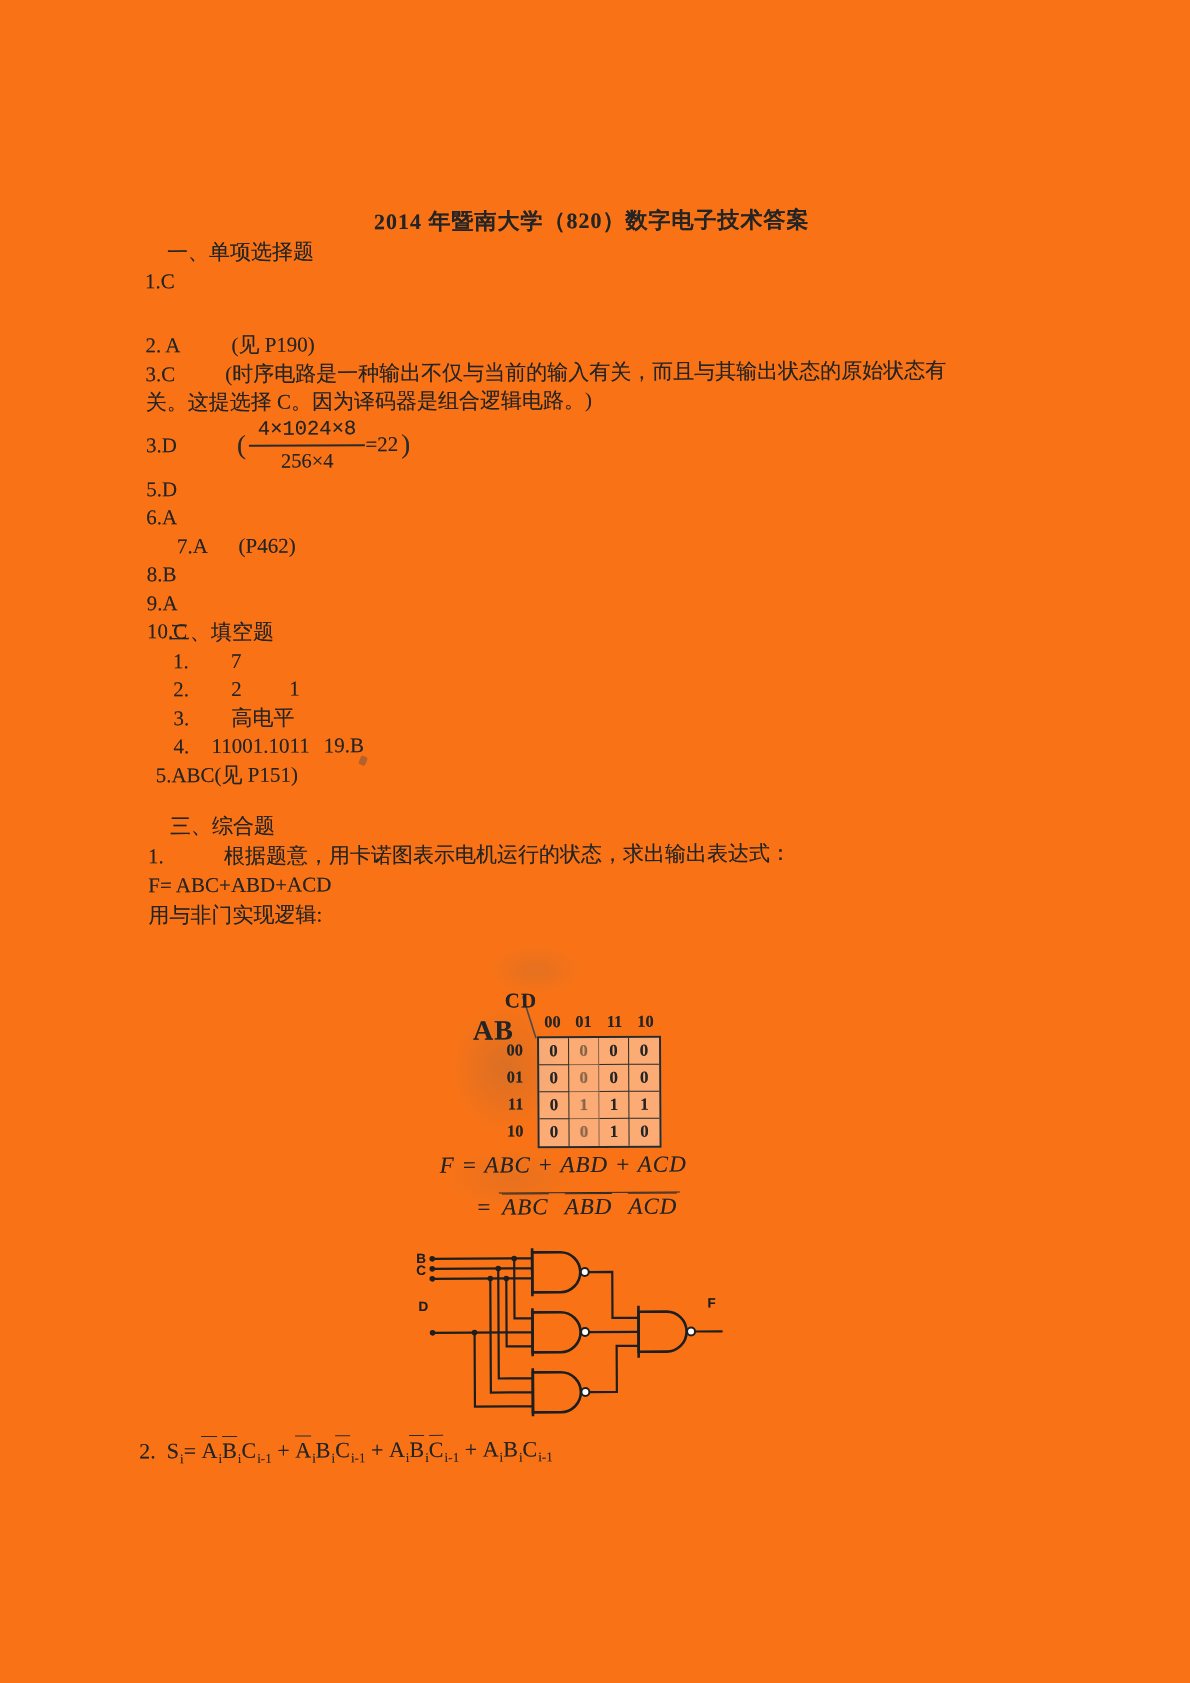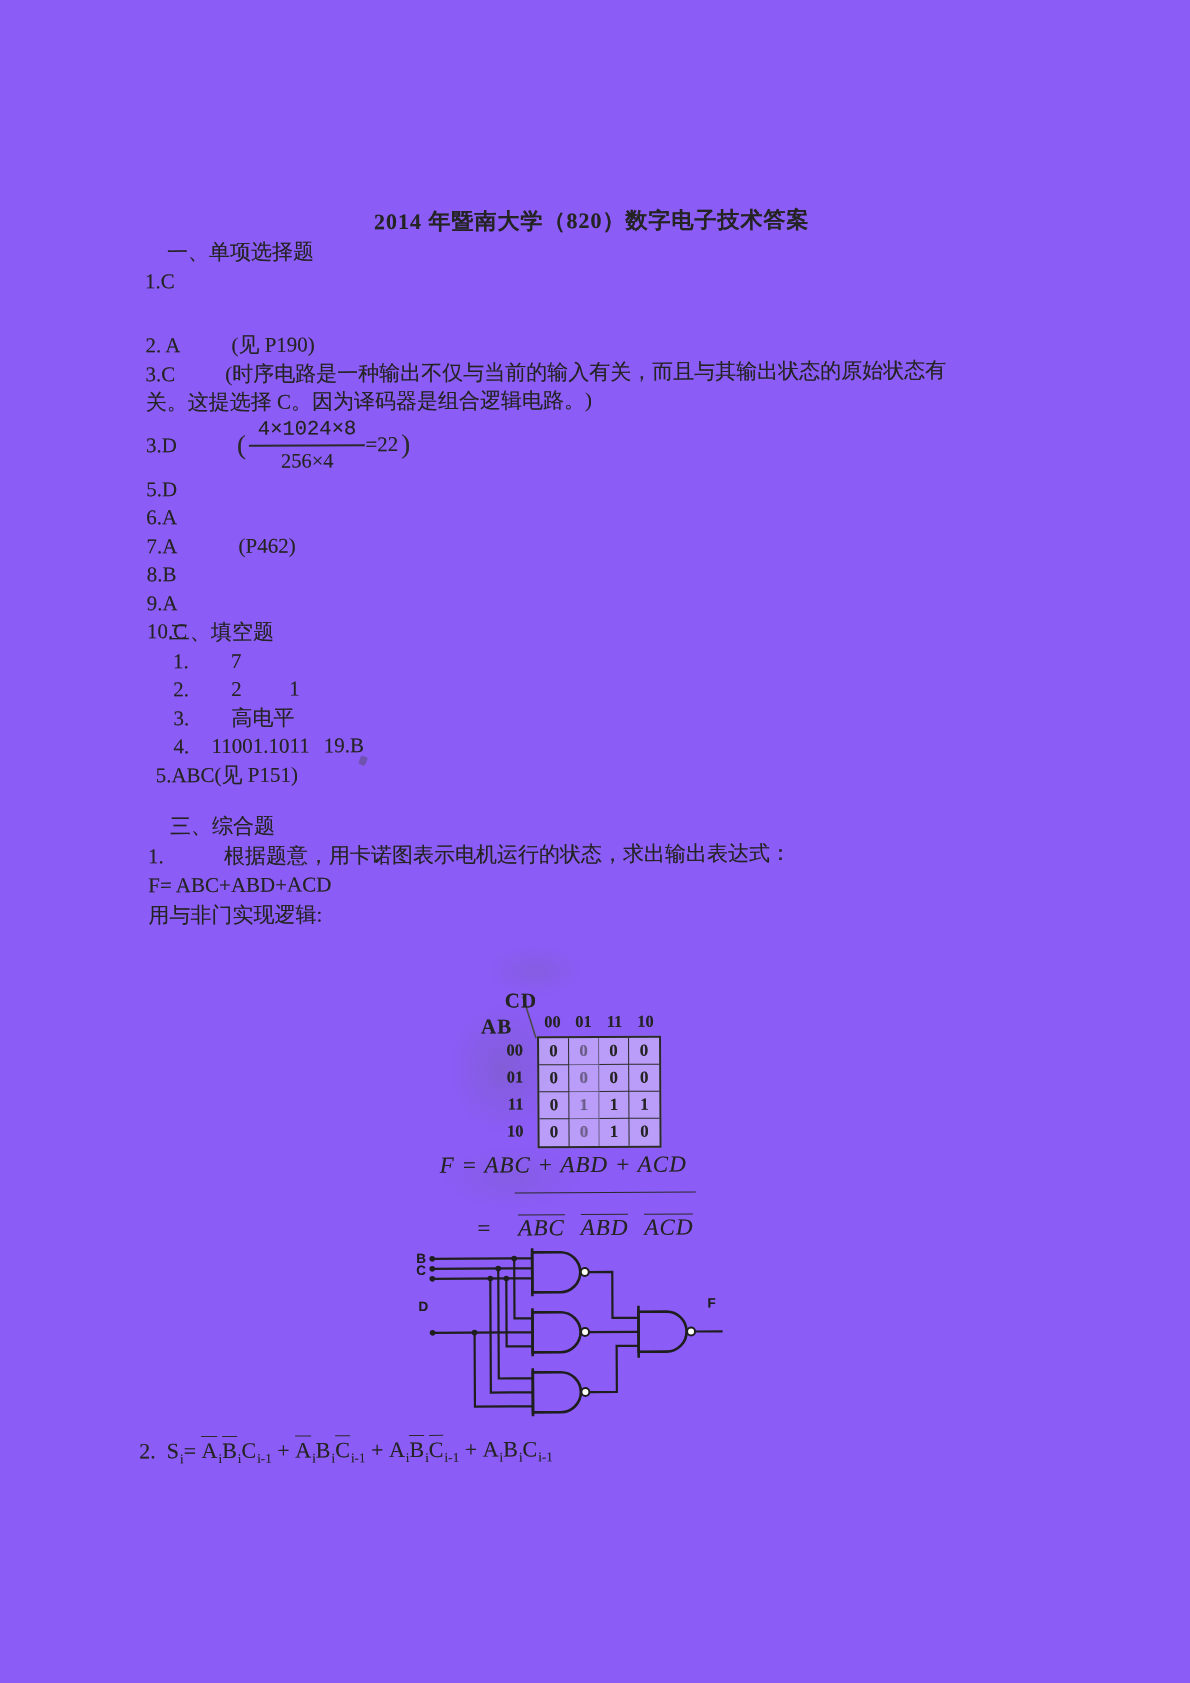--- a/index.html
+++ b/index.html
@@ -1,17 +1,17 @@
 <!DOCTYPE html>
 <html><head>
 <meta charset="utf-8">
 <style>
   html,body{margin:0;padding:0;background:#ffffff;}
   .sheet{
-    position:relative;width:1190px;height:1683px;background:#8b5cf6;overflow:hidden;
+    position:relative;width:1190px;height:1683px;background:#f97316;overflow:hidden;
     font-family:"Liberation Serif","DejaVu Serif",serif;color:#242424;
     text-shadow:0 0 .6px rgba(40,40,40,.45);
   }
   .tilt{position:absolute;inset:0;transform:rotate(-0.3deg);transform-origin:50% 50%;}
 
   
   .blob{position:absolute;border-radius:50%;
     background:radial-gradient(closest-side, rgba(95,95,95,.20), rgba(120,120,120,0) 72%);}
   .speck{position:absolute;background:rgba(70,70,70,.4);border-radius:2px;transform:rotate(22deg);}
 
@@ -19,42 +19,42 @@
     font-size:22px;font-weight:bold;letter-spacing:1px;}
 
   .sec{position:absolute;font-size:21px;line-height:28.5px;}
   #sec1{left:148px;top:236px;width:806px;}
   #sec2{left:148px;top:616px;width:760px;}
   #sec3{left:148px;top:810px;width:830px;line-height:29.5px;}
   .heading{padding-left:22px;}
   .line{min-height:28.5px;}
   .lbl2{display:inline-block;width:86px;margin-top:36px;}
   .lbl3{margin-right:50px;}
-  .lbl7{display:inline-block;width:92px;}
+  .lbl7{display:inline-block;width:92px;text-align:center;}
 
   
   .fracline{display:flex;align-items:center;height:58px;}
   .lbl4{width:88px;}
   .paren{font-size:27px;font-weight:300;padding:0 3px;color:#2a2a2a;}
   .frac{display:inline-flex;flex-direction:column;align-items:center;font-size:20.5px;line-height:1.15;}
   .frac .num{padding:0 9px 3px;border-bottom:2px solid #2a2a2a;font-family:Liberation Mono, monospace;}
   .frac .den{padding-top:3px;}
 
   
   .s2l{display:inline-block;margin-left:26px;width:58px;}
   .s2v1{display:inline-block;min-width:50px;}
   .s2v2{margin-left:8px;}
   .b4v2{margin-left:14px;}
   .s2five{padding-left:8px;}
   .q1l{display:inline-block;width:76px;}
 
   
   .kmap{position:absolute;left:472px;top:990px;width:230px;height:170px;font-weight:bold;}
   .km-cd{position:absolute;left:32px;top:-2px;font-size:21px;letter-spacing:1px;}
-  .km-ab{position:absolute;left:8px;top:24px;font-size:21px;letter-spacing:1px;}
+  .km-ab{position:absolute;left:0px;top:24px;font-size:28px;letter-spacing:1px;}
   .km-diag{position:absolute;left:0;top:0;width:100px;height:60px;}
   .km-heads{position:absolute;left:64px;top:22px;display:flex;font-size:16.5px;}
   .km-heads span{display:inline-block;width:31px;text-align:center;}
   .km-rowlabels{position:absolute;left:22px;top:46px;width:36px;text-align:right;font-size:16.5px;}
   .km-rowlabels span{display:block;height:27px;line-height:27px;padding-right:8px;}
   .km-grid{position:absolute;left:64px;top:46px;display:grid;
     grid-template-columns:repeat(4,30px);grid-auto-rows:27px;
     border:2.6px solid #2a2a2a;background:rgba(255,255,255,.4);}
   .km-cell{border-right:1.6px solid #2a2a2a;border-bottom:1.6px solid #2a2a2a;
     text-align:center;line-height:26px;font-size:17px;}
@@ -65,21 +65,21 @@
   
   .fx{position:absolute;white-space:nowrap;}
   .fx span{display:inline-block;line-height:1.08;}
   .fx sub{font-size:.6em;vertical-align:baseline;position:relative;top:.38em;margin-left:1px;}
   .ol{border-top:1.9px solid #2a2a2a;padding-top:2px;}
   .ol .ol{margin-top:0;}
   .ol > .ol{padding-top:1px;}
   .g{margin-right:16px;}
   #f-expr{left:438px;top:1152px;font-size:23px;font-style:italic;letter-spacing:1px;}
   #nand-expr{left:474px;top:1192px;font-size:23px;font-style:italic;letter-spacing:1px;}
-  #nand-expr > span.ol{padding:21px 3px 0 3px;margin-left:16px;}
+  #nand-expr > span.ol{padding:0 3px 0 3px;}
   #s-expr{left:136px;top:1434px;font-size:22px;}
 
   
   .circuit{position:absolute;left:408px;top:1244px;}
   .circuit svg{display:block;}
   .circuit text{font-family:"Liberation Sans","DejaVu Sans",sans-serif;font-weight:bold;
     font-size:13.5px;fill:#1e1e1e;}
 </style>
 </head>
 <body>

